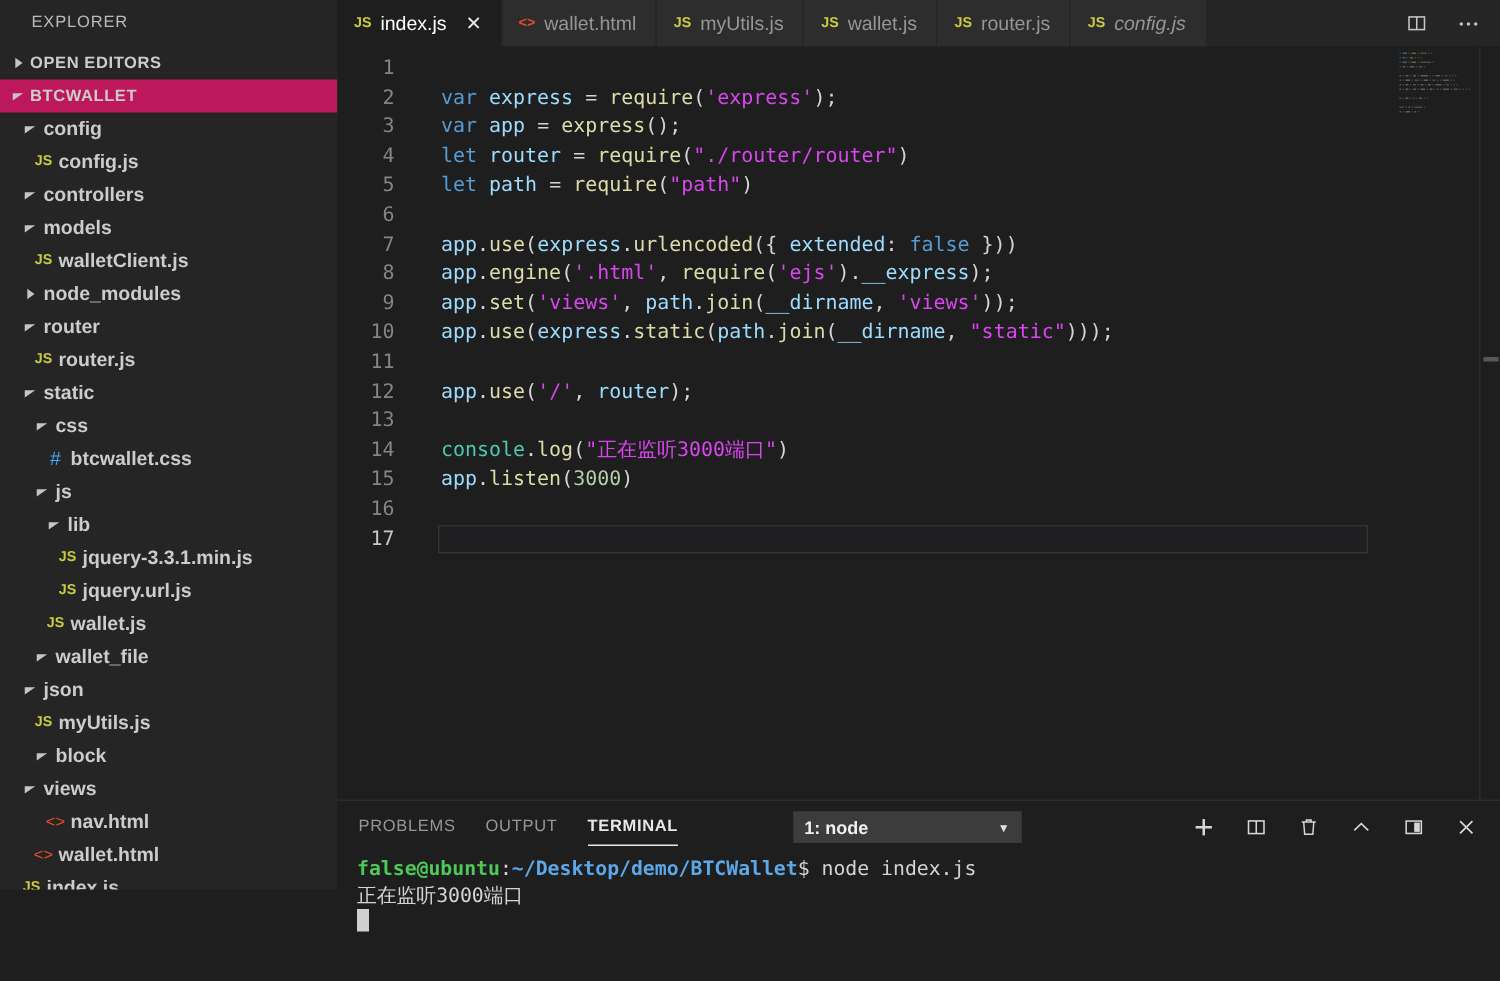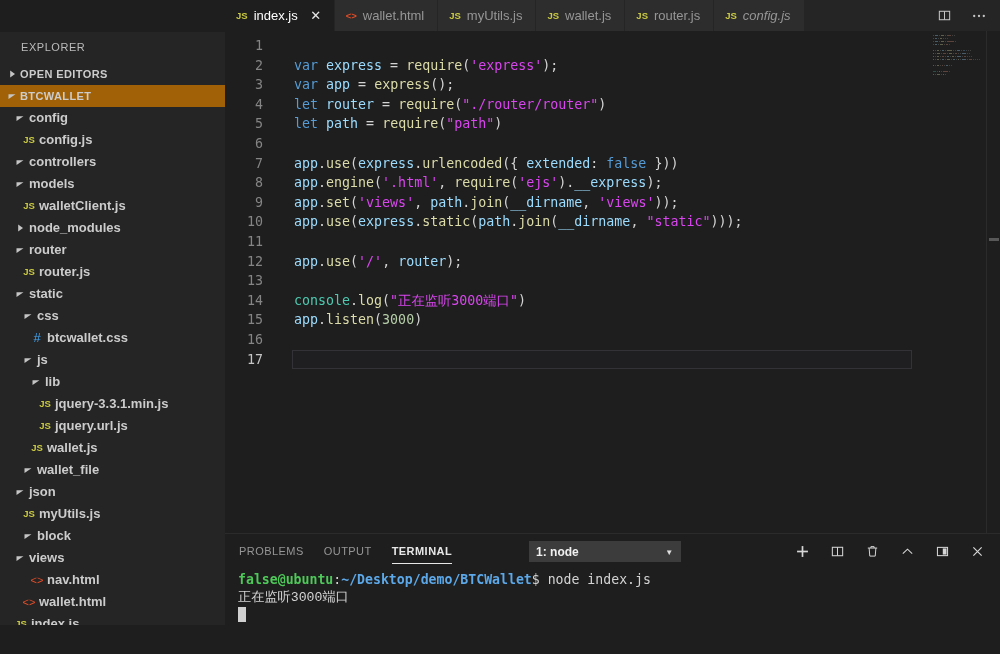--- a/index.html
+++ b/index.html
@@ -16,21 +16,20 @@
     background: #1e1e1e;
   }
 
   
   #sidebar {
     width: 225px; height: 593px;
     background: #252526;
     flex: 0 0 225px;
     position: relative;
     overflow: hidden;
-    margin-top: 32px;
   }
   .explorer-title {
     height: 31px;
     line-height: 31px;
     padding-left: 21px;
     font-size: 11px;
     letter-spacing: .55px;
     color: #bbbbbb;
     background: #252526;
     text-transform: uppercase;
@@ -40,21 +39,21 @@
     line-height: 22px;
     font-size: 11px;
     font-weight: bold;
     color: #cccccc;
     letter-spacing: .4px;
     padding-left: 4px;
     display: flex;
     align-items: center;
     cursor: pointer;
   }
-  .section-header.focused { background: #a16207; }
+  .section-header.focused { background: #be185d; }
   .twisty {
     width: 16px; height: 22px;
     display: inline-flex;
     align-items: center;
     justify-content: center;
     flex: 0 0 16px;
   }
   .twisty svg { display:block; }
 
   .tree-row {
@@ -312,21 +311,21 @@
     font-family: "DejaVu Sans Mono", monospace;
     font-size: 13.2px;
     line-height: 17.5px;
     color: #d4d4d4;
     overflow: hidden;
   }
   .t-user { color: #4ec959; font-weight: bold; }
   .t-colon { color: #d4d4d4; }
   .t-path { color: #5ca8e8; font-weight: bold; }
   .t-cmd { color: #d4d4d4; }
-  .t-out { color: #d4d4d4; font-family: Liberation Mono, monospace; }
+  .t-out { color: #d4d4d4; }
   .t-cursor {
     display: inline-block;
     width: 8px; height: 15px;
     background: #d0d0d0;
     vertical-align: -3px;
   }
 </style>
 </head>
 <body>
 

